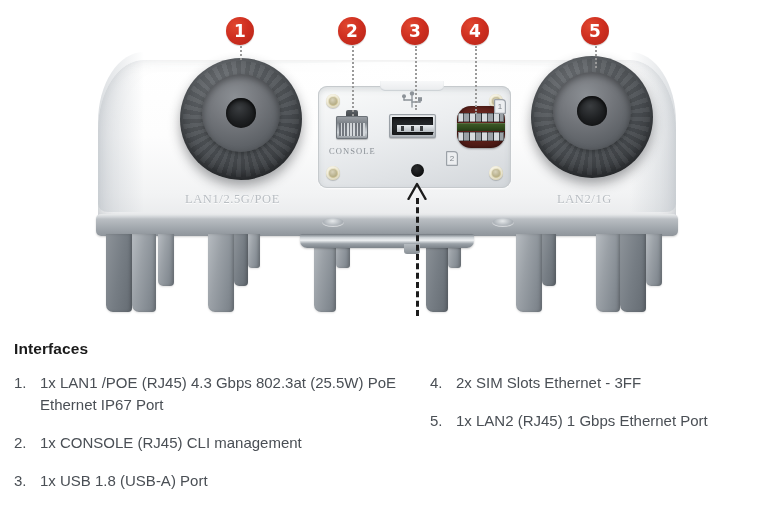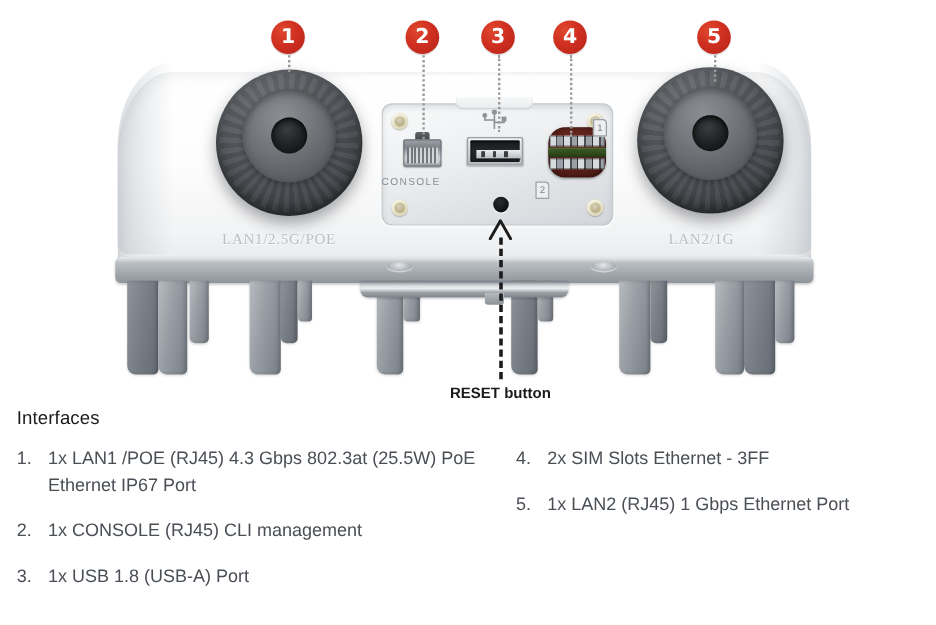--- a/index.html
+++ b/index.html
@@ -296,21 +296,21 @@
     font-weight: bold;
     color: #1b1b1b;
     font-family:"Liberation Sans", sans-serif;
     pointer-events:auto;
   }
 
   
   .interfaces-heading {
     position:absolute; left:14px; top:340px;
     font-size: 15.5px;
-    font-weight: normal;
+    font-weight: bold;
     color: #1b1b1b;
     letter-spacing:.1px;
   }
   .list-col {
     position:absolute;
     top: 372px;
     font-size: 15px;
     line-height: 22px;
     color: #4a4f55;
   }
@@ -352,21 +352,21 @@
     <div class="screw" style="left:171px;top:8px;"></div>
     <div class="screw" style="left:8px;  top:80px;"></div>
     <div class="screw" style="left:171px;top:80px;"></div>
   </div>
 
   <div class="rj45">
     <div class="rj45-tab"></div>
     <div class="rj45-body"></div>
     <div class="rj45-pins"></div>
   </div>
-  <div class="port-caption" style="left:318px; top:102px;">CONSOLE</div>
+  <div class="port-caption" style="left:329px; top:102px;font-family:Liberation Serif, serif;">CONSOLE</div>
 
   <div class="usb-icon">
     <svg viewBox="0 0 32 17" width="32" height="17">
       <g stroke="#8c9298" stroke-width="1.3" fill="none" stroke-linecap="round">
         <line x1="16" y1="3" x2="16" y2="16"></line>
         <line x1="16" y1="9" x2="8" y2="9"></line>
         <line x1="8" y1="9" x2="8" y2="6"></line>
         <line x1="16" y1="11" x2="24" y2="11"></line>
         <line x1="24" y1="11" x2="24" y2="8"></line>
       </g>
@@ -435,21 +435,20 @@
   <div class="badge-stem" style="left:595px; top:46px; height:22px;"></div>
 </div>
 
 <div class="reset-callout">
   <div class="reset-arrow">
     <svg viewBox="0 0 22 18" width="22" height="18">
       <path d="M2.5 17 L11 2 L19.5 17" fill="none" stroke="#1c1c1c" stroke-width="2.4" stroke-linecap="round" stroke-linejoin="round"></path>
     </svg>
   </div>
   <div class="reset-line"></div>
-  <div class="reset-label">RESET button</div>
 </div>
 
 <div class="interfaces-heading">Interfaces</div>
 
 <div class="list-col left">
   <div class="li">
     <span class="li-marker">1.</span>
     <span class="li-text">1x LAN1 /POE (RJ45) 4.3 Gbps 802.3at (25.5W) PoE Ethernet IP67 Port</span>
   </div>
   <div class="li">

